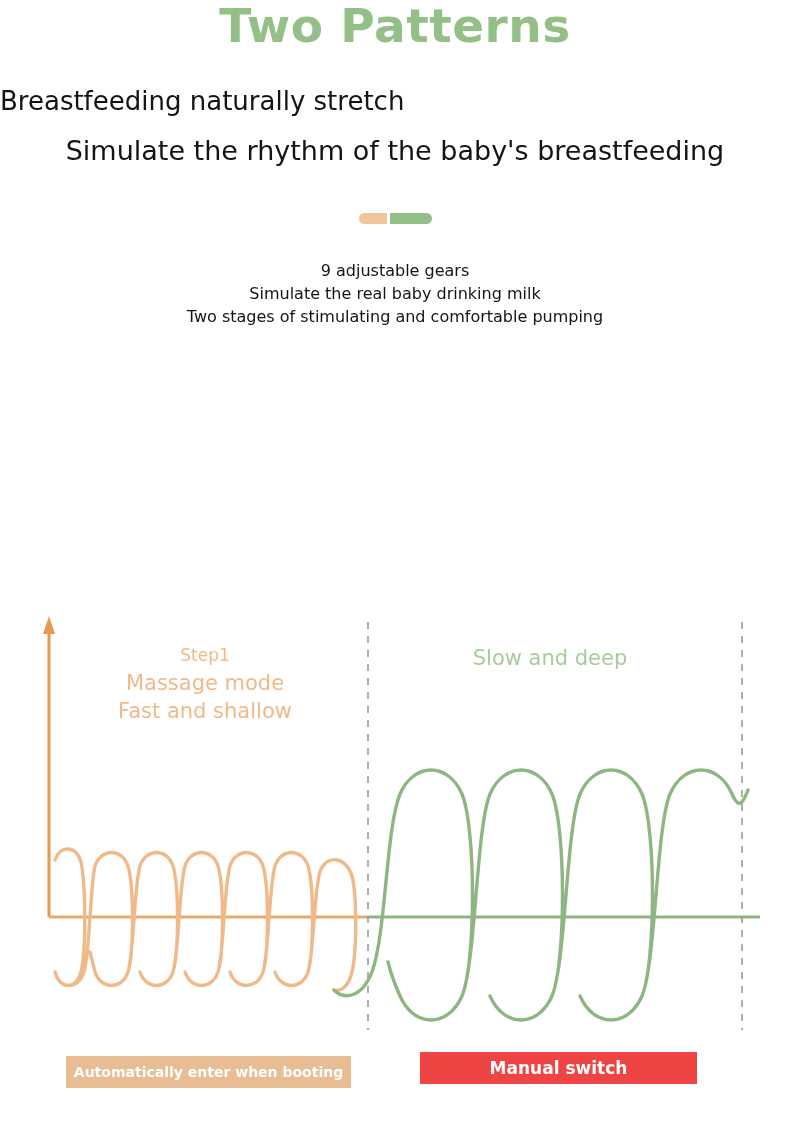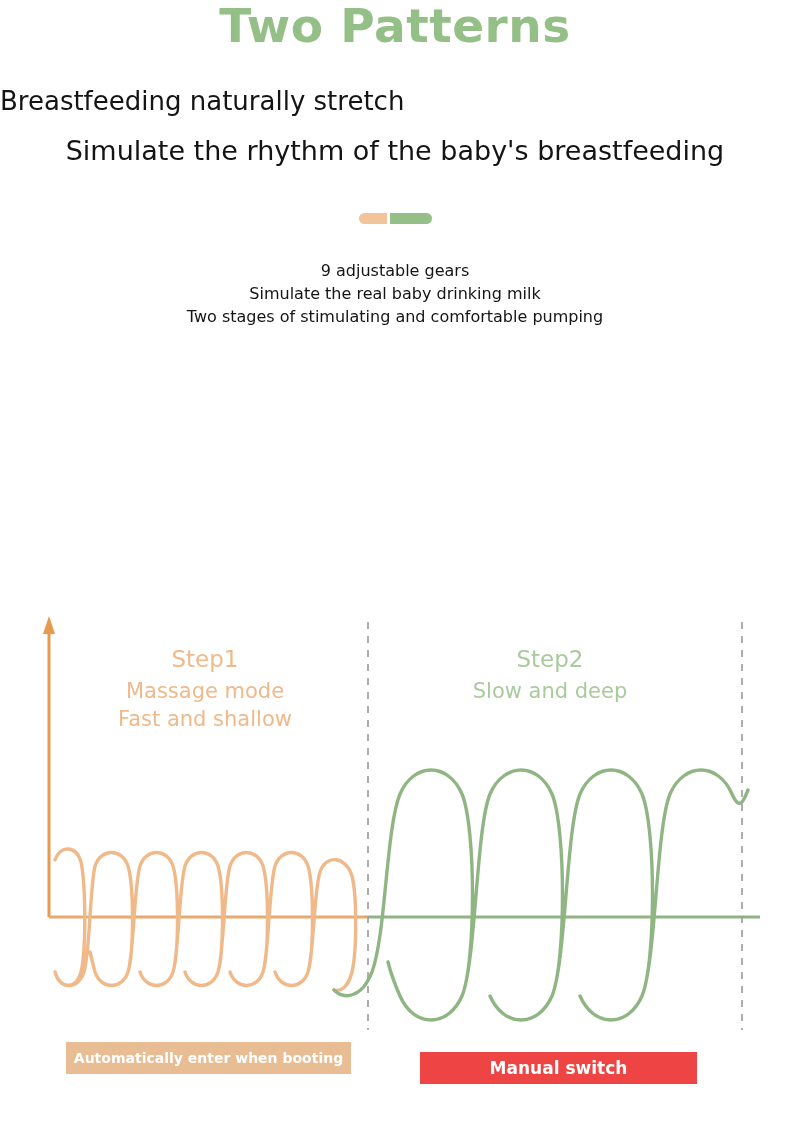--- a/index.html
+++ b/index.html
@@ -85,21 +85,21 @@
     left: 0;
     top: 0;
   }
   .step-label {
     position: absolute;
     text-align: center;
     line-height: 1.35;
     pointer-events: none;
   }
   .step-label .s-title {
-    font-size: 23px;
+    font-size: 17px;
     display: block;
     margin-bottom: 2px;
   }
   .step-label .s-line {
     font-size: 21px;
     display: block;
   }
   #step1-label {
     left: 95px;
     top: 44px;
@@ -116,21 +116,21 @@
     position: absolute;
     height: 32px;
     display: flex;
     align-items: center;
     justify-content: center;
     color: #ffffff;
     font-weight: bold;
   }
   #tag-auto {
     left: 66px;
-    top: 442px;
+    top: 456px;
     width: 285px;
     background: #e8bd93;
     font-size: 14px;
   }
   #tag-manual {
     left: 420px;
     top: 452px;
     width: 277px;
     background: #ef4444;
     font-size: 17px;
@@ -242,21 +242,20 @@
                C 740 212, 744 200, 748 190"></path>
     </svg>
 
     <div class="step-label" id="step1-label">
       <span class="s-title">Step1</span>
       <span class="s-line">Massage mode</span>
       <span class="s-line">Fast and shallow</span>
     </div>
 
     <div class="step-label" id="step2-label">
-      <span class="s-title">Step2</span>
       <span class="s-line">Slow and deep</span>
     </div>
 
     <div class="tag" id="tag-auto">Automatically enter when booting</div>
     <div class="tag" id="tag-manual">Manual switch</div>
 
   </div>
 </div>
 
 </body></html>

